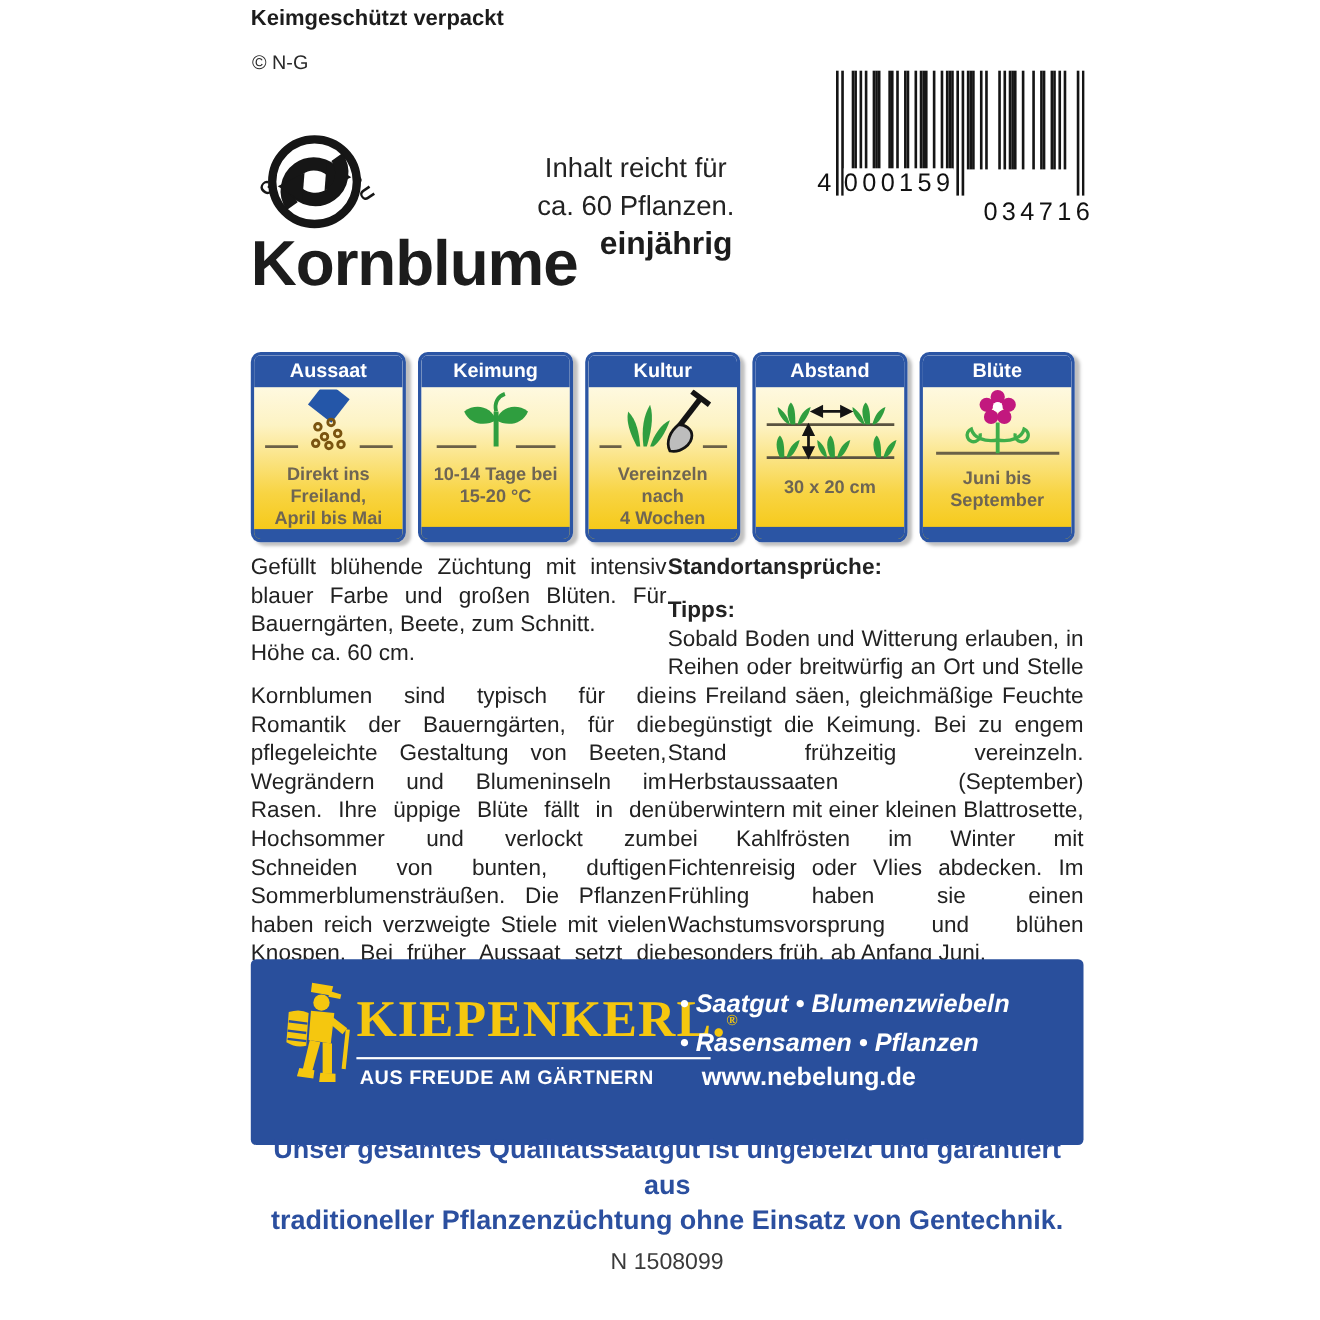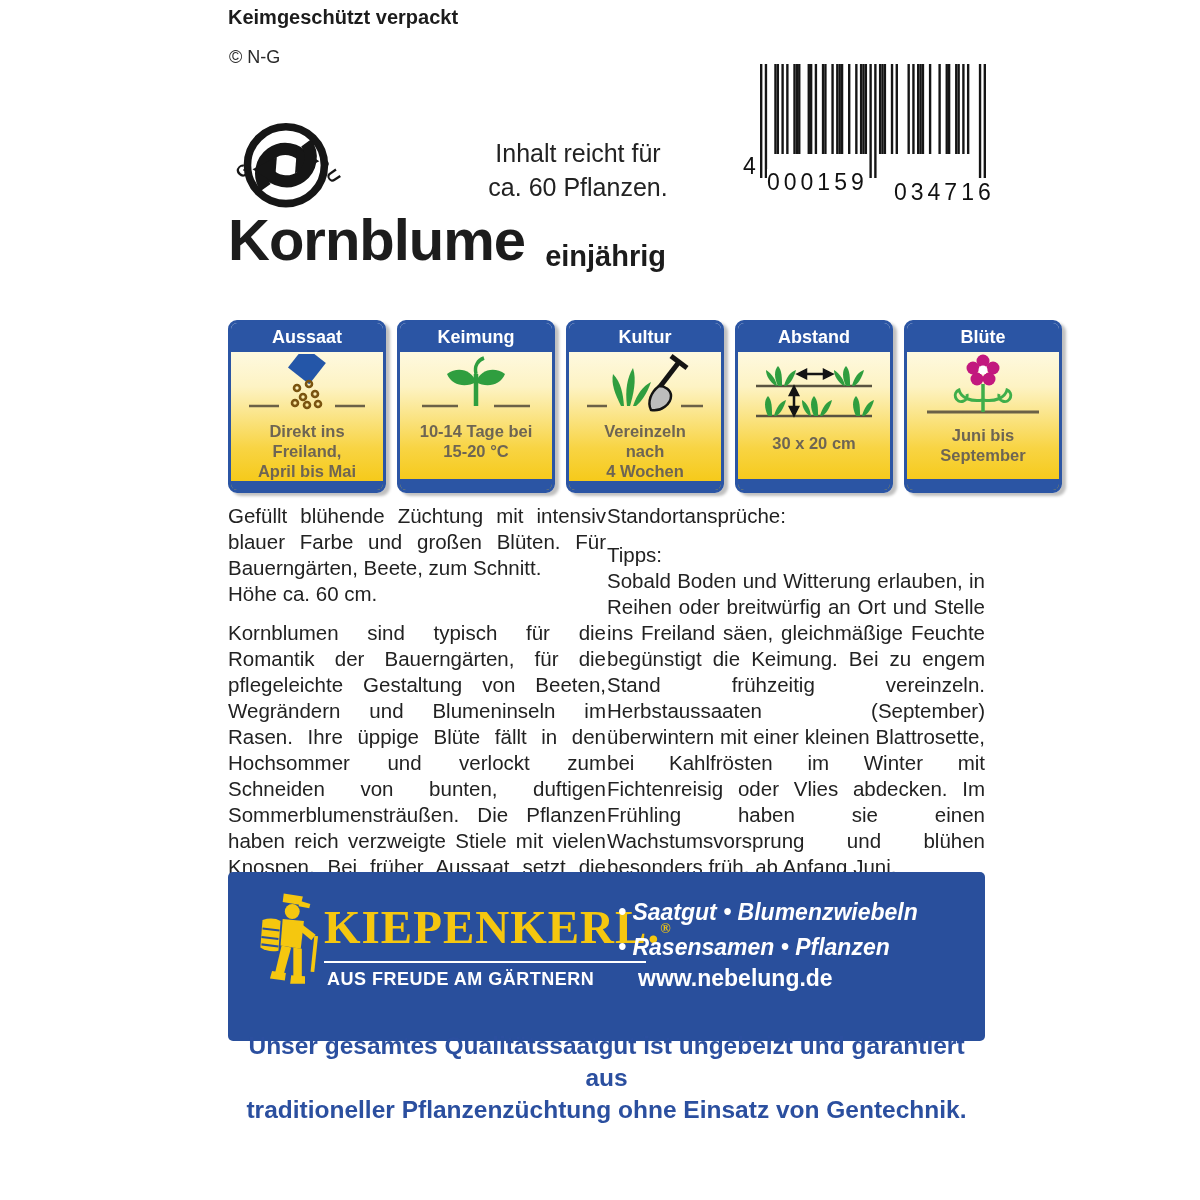--- a/index.html
+++ b/index.html
@@ -11,51 +11,51 @@
   #copyright{left:229px;top:47px;font-size:18px;color:#2a2a2a;}
   #green-dot{left:210px;top:86px;width:162px;height:130px;}
   #content-note{left:446px;top:136px;width:264px;text-align:center;font-size:25px;line-height:34px;color:#222;}
 
   
   #barcode{left:746px;top:64px;width:240px;height:134px;}
   #bc-bars{position:absolute;left:14px;top:0;width:226px;height:114px;}
   #bc-bars rect{fill:#151515;}
   .bc-digit{position:absolute;top:89px;font-size:23px;color:#111;}
   .bc-lead{left:-3px;}
-  .bc-g1{left:21px;width:100px;text-align:left;letter-spacing:4px;background:#fff;margin-top:16px;}
+  .bc-g1{left:21px;width:100px;text-align:left;letter-spacing:4px;background:#fff;}
   .bc-g2{left:148px;width:100px;text-align:center;letter-spacing:4px;background:#fff;margin-top:26px;}
 
   
-  #title-line1{left:228px;top:206px;display:flex;align-items:flex-end;gap:20px;}
+  #title-line1{left:228px;top:206px;display:flex;align-items:flex-start;gap:20px;}
   #title-name{font-size:58px;font-weight:bold;letter-spacing:-1px;}
   #title-type{font-size:29px;font-weight:bold;}
   #title-line2{left:230px;top:272px;display:flex;align-items:baseline;gap:10px;}
   #title-variety{font-size:33px;font-weight:bold;}
   #title-latin{font-size:26px;font-weight:bold;}
 
   
   #boxes{left:228px;top:320px;display:flex;gap:11px;}
-  .ibox{width:158px;height:173px;border:3px solid #2b55a4;border-radius:9px;overflow:hidden;
+  .ibox{width:141px;height:173px;border:3px solid #2b55a4;border-radius:9px;overflow:hidden;
         display:flex;flex-direction:column;box-sizing:border-box;
         background:linear-gradient(180deg,#fffef7 0%,#fdf3c4 38%,#f8d443 75%,#f5c70f 100%);
         box-shadow:4px 3px 3px rgba(0,0,0,0.25);}
   .ibox-header{height:29px;background:#2b55a4;color:#fff;font-weight:bold;font-size:18px;
         text-align:center;line-height:28px;flex:none;}
   .ibox-body{flex:1;display:flex;flex-direction:column;align-items:center;padding-top:2px;}
   .ibox-text{font-size:16.5px;font-weight:bold;color:#6e6553;text-align:center;line-height:20px;margin-top:1px;}
   .ibox-text span{display:block;}
   .ibox-footer{height:11px;background:#2b55a4;flex:none;}
 
   
   .col{position:absolute;top:503px;width:378px;font-size:20.5px;line-height:26px;text-align:justify;color:#222;}
   #col-left{left:228px;}
   #col-right{left:607px;}
   .col p{margin:0;}
   .mt{margin-top:13px !important;}
-  .col-h{font-weight:normal;}
+  .col-h{font-weight:bold;}
   .block{display:block;}
 
   
   #brand{left:228px;top:872px;width:757px;height:169px;background:#294f9c;border-radius:5px;}
   #brand-man{position:absolute;left:26px;top:13px;width:68px;height:106px;}
   #brand-name{position:absolute;left:96px;top:28px;font-family:"Liberation Serif",serif;
         font-weight:bold;font-size:47px;color:#f5c70f;letter-spacing:1px;white-space:nowrap;}
   #brand-reg{font-size:14px;vertical-align:10px;color:#f5c70f;}
   #brand-rule{position:absolute;left:96px;top:89px;width:322px;border-top:2px solid #fff;}
   #brand-slogan{position:absolute;left:99px;top:97px;font-size:18px;font-weight:bold;color:#fff;letter-spacing:0.5px;}
@@ -329,14 +329,15 @@
       <span class="block">• Rasensamen • Pflanzen</span>
     </div>
     <div id="brand-website">www.nebelung.de</div>
   </div>
 
   <div class="abs" id="quality">
     <span class="block">Unser gesamtes Qualitätssaatgut ist ungebeizt und garantiert aus</span>
     <span class="block">traditioneller Pflanzenzüchtung ohne Einsatz von Gentechnik.</span>
   </div>
 
+  <div class="abs" id="artno">N 1508099</div>
 
 </div>
 
 </body></html>

